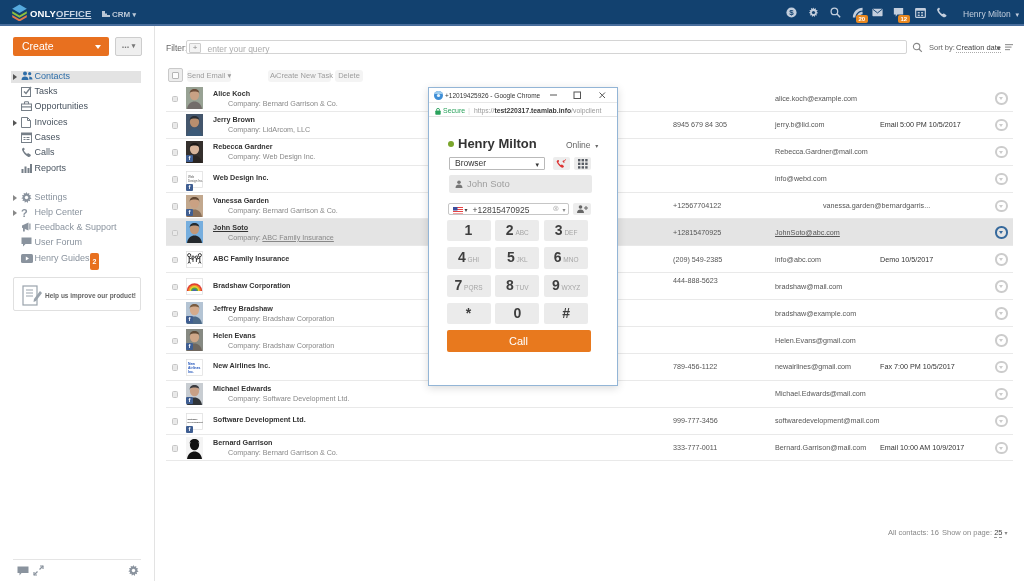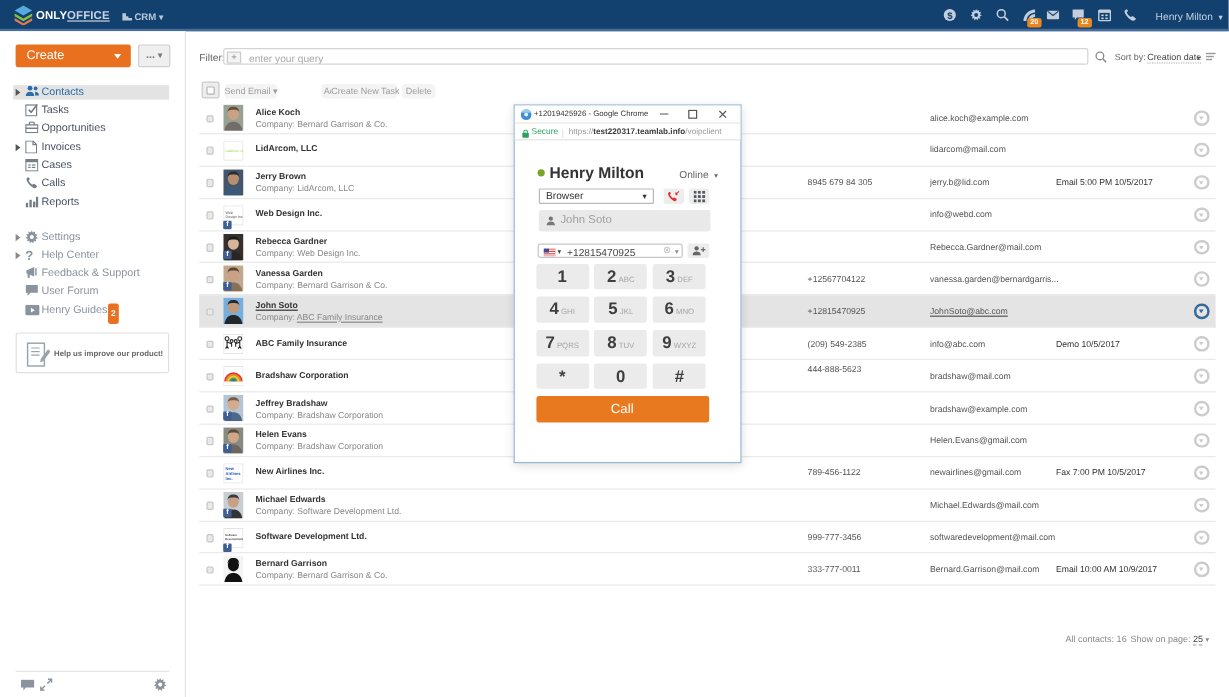--- a/index.html
+++ b/index.html
@@ -42,21 +42,21 @@
 #cbbtn { position:absolute; left:168px; top:68px; width:15px; height:14px; background:#ededed; border:1px solid #c9c9c9; border-radius:2px; }
 #cbbtn .in { position:absolute; left:3px; top:2.5px; width:7px; height:7px; border:1px solid #b5b5b5; border-radius:1px; background:#fcfcfc; }
 
 
 #tbl { position:absolute; left:166px; top:85px; width:847px; }
 .trow { position:relative; width:847px; height:26.9px; border-bottom:1px solid #e9e9e9; }
 .trow.hl { background:#e4e4e4; }
 .cb { position:absolute; left:5.5px; top:10.5px; width:6.5px; height:6.5px; border:1px solid #c6c6c6; border-radius:1.5px; background:#e9e9e9; }
 .av { position:absolute; left:20px; overflow:hidden; }
 .name { position:absolute; left:47px; font-size:7.2px; font-weight:bold; color:#333; white-space:nowrap; }
-.comp { position:absolute; left:47px; font-size:7.2px; color:#888; white-space:nowrap; }
+.comp { position:absolute; left:62px; font-size:7.2px; color:#888; white-space:nowrap; }
 .ph1 { position:absolute; left:507px; font-size:7.2px; color:#555; }
 .em { position:absolute; left:609px; font-size:7.2px; color:#555; }
 .note { position:absolute; left:714px; font-size:7.2px; font-weight:normal; color:#333; }
 .circ { position:absolute; left:829px; width:12.5px; height:12.5px; border:2px solid #ccc; border-radius:50%; }
 .circ .t { position:absolute; left:1.7px; top:3px; width:0; height:0; border-left:2.6px solid transparent; border-right:2.6px solid transparent; border-top:3px solid #ccc; }
 .circ.blue { border-color:#36699c; }
 .circ.blue .t { border-top-color:#36699c; }
 .u { text-decoration:underline; }
 #foot { position:absolute; left:166px; top:528px; width:847px; font-size:7.5px; color:#888; }
 
@@ -314,90 +314,78 @@
           </svg></span>
         <span class="name" style="top:3.5px;">Alice Koch</span>
         <span class="comp" style="top:13.5px;">Company: Bernard Garrison &amp; Co.</span>
         <span class="em" style="top:8.5px;">alice.koch@example.com</span>
         <span class="circ" style="top:7px;">
           <span class="t"></span>
         </span>
       </div>
       <div class="trow">
         <span class="cb"></span>
-        <span class="av" style="top:5px;"><svg width="17" height="17" viewBox="0 0 17 17">
-            <rect x="0.5" y="0.5" width="16" height="16" fill="#fff" stroke="#ddd" stroke-width="0.7"></rect>
-            <text x="2" y="10" font-size="2.6" fill="#9cc83c">LidArcom, LLC</text>
-          </svg></span>
-        <span class="name" style="top:7.5px;">LidArcom, LLC</span>
-        <span class="em" style="top:8.5px;">lidarcom@mail.com</span>
-        <span class="circ" style="top:7px;">
-          <span class="t"></span>
-        </span>
-      </div>
-      <div class="trow">
-        <span class="cb"></span>
         <span class="av" style="top:2px;"><svg width="17" height="22" viewBox="0 0 17 22">
             <rect width="17" height="22" fill="#44566c"></rect>
             <ellipse cx="8.5" cy="8" rx="4.6" ry="5.2" fill="#b98e6e"></ellipse>
             <path d="M3.5 8 C3.5 3.5 5.5 2 8.5 2 C11.5 2 13.5 3.5 13.5 8 C13.5 5.5 12.5 4.5 8.5 4.5 C4.5 4.5 3.5 5.5 3.5 8 Z" fill="#2a2e33"></path>
             <path d="M1 22 C2 16.5 5 14.5 8.5 14.5 C12 14.5 15 16.5 16 22 Z" fill="#3c5a78"></path>
           </svg></span>
         <span class="name" style="top:3.5px;">Jerry Brown</span>
         <span class="comp" style="top:13.5px;">Company: LidArcom, LLC</span>
         <span class="ph1" style="top:8.5px;">8945 679 84 305</span>
         <span class="em" style="top:8.5px;">jerry.b@lid.com</span>
         <span class="note" style="top:8.5px;">Email 5:00 PM 10/5/2017</span>
         <span class="circ" style="top:7px;">
           <span class="t"></span>
         </span>
       </div>
       <div class="trow">
         <span class="cb"></span>
+        <span class="av" style="top:2px;"><svg width="17" height="22" viewBox="0 0 17 22">
+            <rect width="17" height="22" fill="#35302d"></rect>
+            <ellipse cx="8.5" cy="8" rx="4.6" ry="5.2" fill="#d8b49a"></ellipse>
+            <path d="M3.5 8 C3.5 3.5 5.5 2 8.5 2 C11.5 2 13.5 3.5 13.5 8 C13.5 5.5 12.5 4.5 8.5 4.5 C4.5 4.5 3.5 5.5 3.5 8 Z" fill="#1e1a18"></path>
+            <path d="M1 22 C2 16.5 5 14.5 8.5 14.5 C12 14.5 15 16.5 16 22 Z" fill="#2a2522"></path>
+          </svg></span>
+        <span style="position:absolute; left:20px; top:16px; width:7px; height:7px; background:#3f5e92; border-radius:1px; color:#fff; font-size:6px; font-weight:bold; line-height:7px; text-align:center;">f</span>
+        <span class="name" style="top:3.5px;">Rebecca Gardner</span>
+        <span class="comp" style="top:13.5px;">Company: Web Design Inc.</span>
+        <span class="em" style="top:8.5px;">Rebecca.Gardner@mail.com</span>
+        <span class="circ" style="top:7px;">
+          <span class="t"></span>
+        </span>
+      </div>
+      <div class="trow">
+        <span class="cb"></span>
         <span class="av" style="top:5px;"><svg width="17" height="17" viewBox="0 0 17 17">
             <rect x="0.5" y="0.5" width="16" height="16" fill="#fff" stroke="#ddd" stroke-width="0.7"></rect>
             <text x="2" y="7" font-size="3" fill="#555">Web</text>
             <text x="2" y="10.5" font-size="3" fill="#555">Design Inc.</text>
           </svg></span>
         <span style="position:absolute; left:20px; top:18px; width:7px; height:7px; background:#3f5e92; border-radius:1px; color:#fff; font-size:6px; font-weight:bold; line-height:7px; text-align:center;">f</span>
         <span class="name" style="top:7.5px;">Web Design Inc.</span>
         <span class="em" style="top:8.5px;">info@webd.com</span>
         <span class="circ" style="top:7px;">
           <span class="t"></span>
         </span>
       </div>
       <div class="trow">
         <span class="cb"></span>
         <span class="av" style="top:2px;"><svg width="17" height="22" viewBox="0 0 17 22">
-            <rect width="17" height="22" fill="#35302d"></rect>
-            <ellipse cx="8.5" cy="8" rx="4.6" ry="5.2" fill="#d8b49a"></ellipse>
-            <path d="M3.5 8 C3.5 3.5 5.5 2 8.5 2 C11.5 2 13.5 3.5 13.5 8 C13.5 5.5 12.5 4.5 8.5 4.5 C4.5 4.5 3.5 5.5 3.5 8 Z" fill="#1e1a18"></path>
-            <path d="M1 22 C2 16.5 5 14.5 8.5 14.5 C12 14.5 15 16.5 16 22 Z" fill="#2a2522"></path>
-          </svg></span>
-        <span style="position:absolute; left:20px; top:16px; width:7px; height:7px; background:#3f5e92; border-radius:1px; color:#fff; font-size:6px; font-weight:bold; line-height:7px; text-align:center;">f</span>
-        <span class="name" style="top:3.5px;">Rebecca Gardner</span>
-        <span class="comp" style="top:13.5px;">Company: Web Design Inc.</span>
-        <span class="em" style="top:8.5px;">Rebecca.Gardner@mail.com</span>
-        <span class="circ" style="top:7px;">
-          <span class="t"></span>
-        </span>
-      </div>
-      <div class="trow">
-        <span class="cb"></span>
-        <span class="av" style="top:2px;"><svg width="17" height="22" viewBox="0 0 17 22">
             <rect width="17" height="22" fill="#c2a88e"></rect>
             <ellipse cx="8.5" cy="8" rx="4.6" ry="5.2" fill="#caa183"></ellipse>
             <path d="M3.5 8 C3.5 3.5 5.5 2 8.5 2 C11.5 2 13.5 3.5 13.5 8 C13.5 5.5 12.5 4.5 8.5 4.5 C4.5 4.5 3.5 5.5 3.5 8 Z" fill="#5f4632"></path>
             <path d="M1 22 C2 16.5 5 14.5 8.5 14.5 C12 14.5 15 16.5 16 22 Z" fill="#8a6f58"></path>
           </svg></span>
         <span style="position:absolute; left:20px; top:16px; width:7px; height:7px; background:#3f5e92; border-radius:1px; color:#fff; font-size:6px; font-weight:bold; line-height:7px; text-align:center;">f</span>
         <span class="name" style="top:3.5px;">Vanessa Garden</span>
         <span class="comp" style="top:13.5px;">Company: Bernard Garrison &amp; Co.</span>
         <span class="ph1" style="top:8.5px;text-align:center;">+12567704122</span>
-        <span class="em" style="top:8.5px;">vanessa.garden@bernardgarris...</span>
+        <span class="em" style="top:8.5px;margin-left:48px;">vanessa.garden@bernardgarris...</span>
         <span class="circ" style="top:7px;">
           <span class="t"></span>
         </span>
       </div>
       <div class="trow hl">
         <span class="cb"></span>
         <span class="av" style="top:2px;"><svg width="17" height="22" viewBox="0 0 17 22">
             <rect width="17" height="22" fill="#76aede"></rect>
             <ellipse cx="8.5" cy="8" rx="4.6" ry="5.2" fill="#c29878"></ellipse>
             <path d="M3.5 8 C3.5 3.5 5.5 2 8.5 2 C11.5 2 13.5 3.5 13.5 8 C13.5 5.5 12.5 4.5 8.5 4.5 C4.5 4.5 3.5 5.5 3.5 8 Z" fill="#252a2e"></path>

